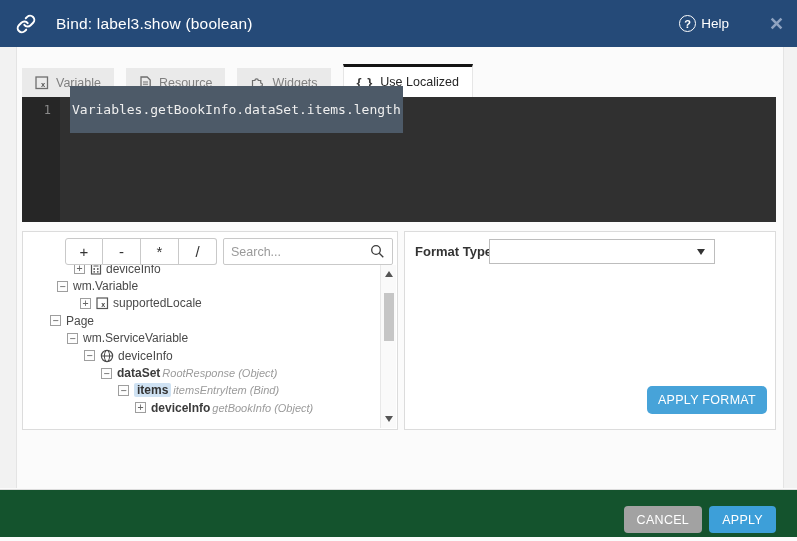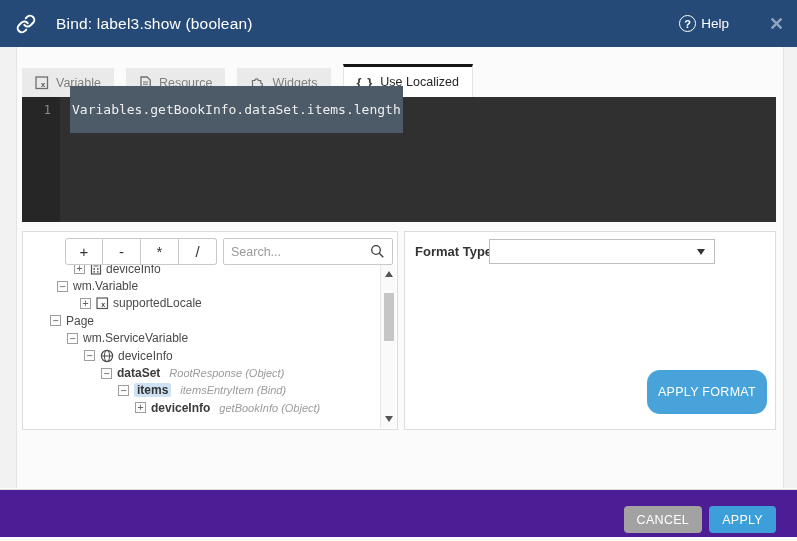--- a/index.html
+++ b/index.html
@@ -42,38 +42,38 @@
   .search-box input { border:none; outline:none; flex:1; font-size:12.5px; color:#444; font-family:"Liberation Sans",sans-serif; min-width:0; }
   .search-box input::placeholder { color:#9a9a9a; }
 
   .tree-viewport { position:absolute; left:1px; right:18px; top:33px; bottom:1px; overflow:hidden; }
   .tree { margin-top:-5px; }
   .trow { height:17.4px; display:flex; align-items:center; font-size:12px; color:#4a4a4a; white-space:nowrap; cursor:pointer; }
   .expander { width:11px; height:11px; border:1px solid #9e9e9e; background:#fdfdfd; color:#666; font-size:10px; line-height:9px; text-align:center; margin-right:5px; flex:none; cursor:pointer; font-family:"DejaVu Sans Mono",monospace; }
   .ticon { margin-right:4px; flex:none; display:flex; }
   .tlabel.bold { font-weight:bold; color:#3c3c3c; }
   .tlabel.chip { background:#cfe2f3; padding:0 3px; border-radius:2px; font-weight:bold; color:#333; }
-  .ttype { font-style:italic; color:#9b9b9b; font-size:11px; margin-left:9px; }
+  .ttype { font-style:italic; color:#9b9b9b; font-size:11px; margin-left:2px; }
 
   .vscroll { position:absolute; right:1px; top:33px; bottom:1px; width:16px; background:#fafafa; border-left:1px solid #e8e8e8; }
   .varrow { position:absolute; left:0; width:100%; height:14px; display:flex; align-items:center; justify-content:center; cursor:pointer; }
   .varrow.up { top:2px; } .varrow.down { bottom:2px; }
   .tri-up { width:0; height:0; border-left:4px solid transparent; border-right:4px solid transparent; border-bottom:6px solid #555; }
   .tri-down { width:0; height:0; border-left:4px solid transparent; border-right:4px solid transparent; border-top:6px solid #555; }
   .vthumb { position:absolute; left:3px; width:10px; top:28px; height:48px; background:#c6c6c6; cursor:grab; }
 
   
   .right-panel { position:absolute; left:404px; top:231px; width:372px; height:199px; background:#fff; border:1px solid #dcdcdc; }
   .format-label { position:absolute; left:10px; top:12px; font-size:13px; font-weight:bold; color:#333; }
   .format-select { position:absolute; left:84px; top:7px; width:226px; height:25px; border:1px solid #bdbdbd; background:#fff; cursor:pointer; }
   .caret-down { position:absolute; right:9px; top:9px; width:0; height:0; border-left:4.5px solid transparent; border-right:4.5px solid transparent; border-top:6px solid #333; }
-  .apply-btn { position:absolute; right:8px; bottom:15px; background:#47a3d9; color:#fff; font-size:12.5px; padding:15px 11px; border-radius:13px; border:none; cursor:pointer; letter-spacing:.3px; font-family:"Liberation Sans",sans-serif; }
-
-  
-  .footer { position:absolute; left:0; top:489px; width:797px; height:48px; background:#4c1d95; border-top:1px solid #dddddd; }
+  .apply-btn { position:absolute; right:8px; bottom:15px; background:#47a3d9; color:#fff; font-size:12.5px; padding:7px 11px; border-radius:5px; border:none; cursor:pointer; letter-spacing:.3px; font-family:"Liberation Sans",sans-serif; }
+
+  
+  .footer { position:absolute; left:0; top:489px; width:797px; height:48px; background:#14532d; border-top:1px solid #dddddd; }
   .footer-buttons { position:absolute; right:21px; top:16px; display:flex; gap:7px; }
   .btn { font-size:12.5px; color:#fff; border:none; border-radius:4px; height:27px; padding:0 13px; cursor:pointer; letter-spacing:.3px; font-family:"Liberation Sans",sans-serif; }
   .btn.cancel { background:#a2a2a2; }
   .btn.bind { background:#3d9fd9; }
 </style>
 </head>
 <body>
 
 <div class="stage">
 

